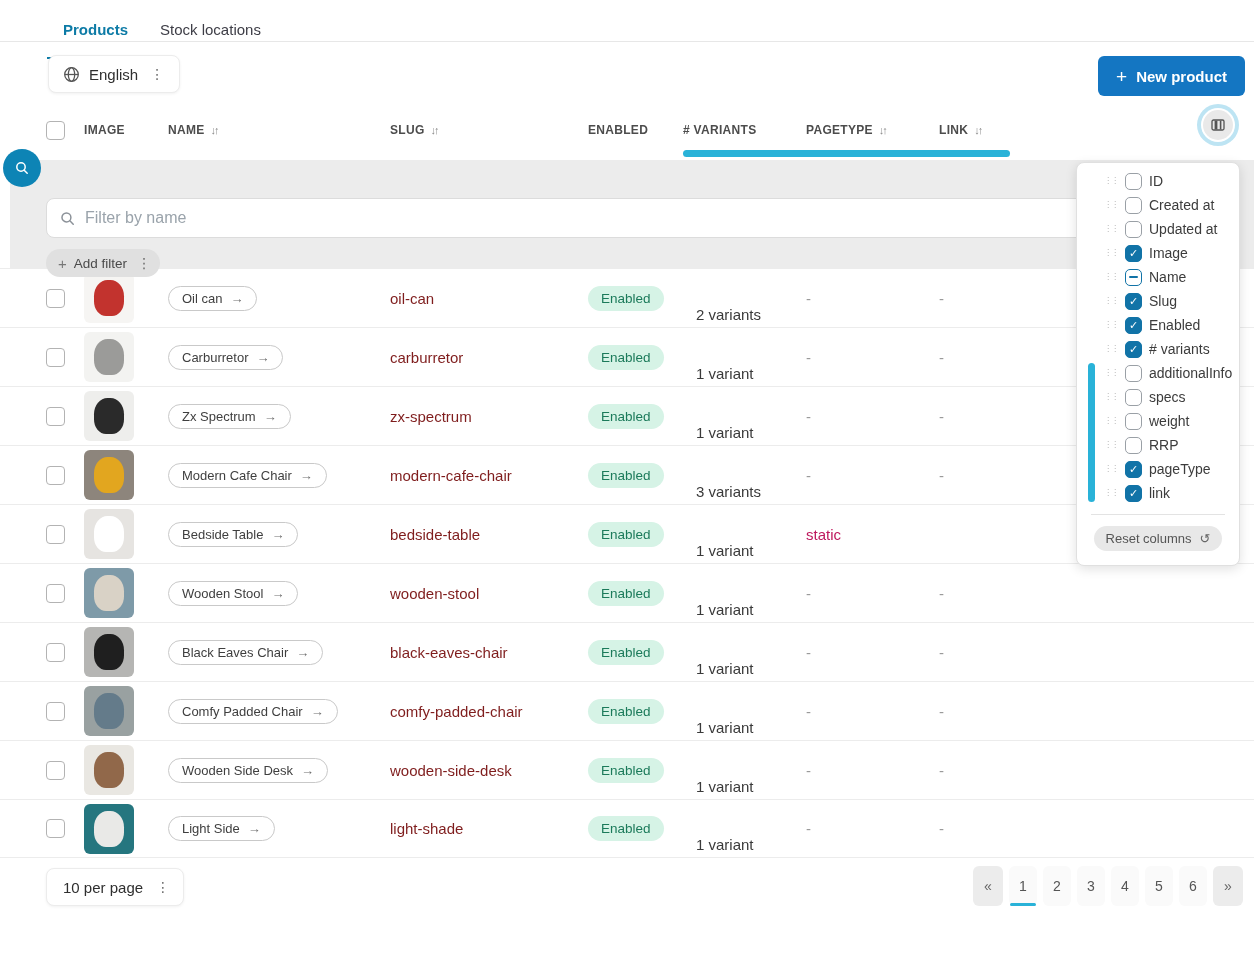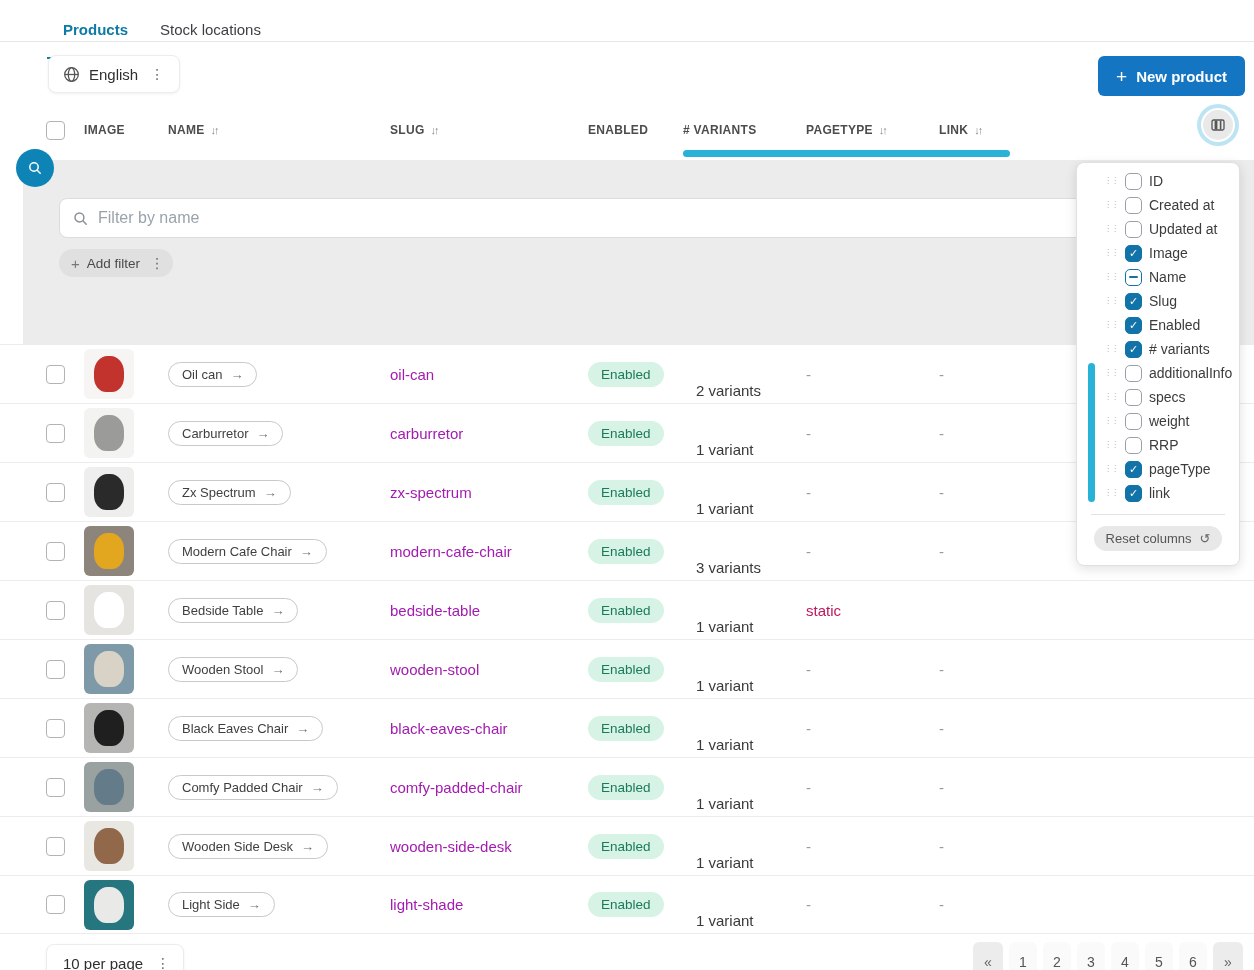--- a/index.html
+++ b/index.html
@@ -36,42 +36,42 @@
   .hlabel { font:700 12px "Liberation Sans",sans-serif; color:#4c4c4c; letter-spacing:.3px; }
   .sort { font-size:11px; color:#8a8a8a; letter-spacing:-2px; }
   .cb { width:19px; height:19px; border:1.6px solid #b3b3b3; border-radius:4px; background:#fff; cursor:pointer; }
   .teal-bar { position:absolute; left:683px; bottom:3px; width:327px; height:7px; border-radius:4px;
           background:var(--accent-cyan,#29b2d8); }
   .col-picker-btn { position:absolute; right:21px; top:10px; width:30px; height:30px; border-radius:50%;
           background:#e9e9e9; border:none; display:flex; align-items:center; justify-content:center;
           cursor:pointer; box-shadow:0 0 0 2px #ffffff,0 0 0 6px #bde4f3; }
 
   
-  .filter-panel { position:relative; margin-left:23px; height:184px; background:#ececec; border-radius:8px 0 0 0; }
+  .filter-panel { position:relative; margin-left:10px; height:108px; background:#ececec; border-radius:8px 0 0 0; }
   .search-toggle { position:absolute; left:-7px; top:-11px; width:38px; height:38px; border-radius:50%;
           border:none; background:var(--search-circle,#0d84b5); display:flex; align-items:center;
           justify-content:center; cursor:pointer; }
   .search-box { position:absolute; left:36px; right:22px; top:38px; height:40px; background:#fff;
           border:1px solid #dcdcdc; border-radius:8px; display:flex; align-items:center; padding:0 12px; gap:9px; }
   .search-box input { flex:1; border:none; outline:none; font:400 16px "Liberation Sans",sans-serif; color:#333; background:transparent; }
   .search-box input::placeholder { color:#9aa3ab; }
   .add-filter { position:absolute; left:36px; top:89px; height:28px; border:none; border-radius:14px;
           background:#e0e0e0; color:#4a4a4a; font:400 13.5px "Liberation Sans",sans-serif;
           display:flex; align-items:center; gap:7px; padding:0 6px 0 12px; cursor:pointer; }
   .add-filter .plus { color:#777; font-size:15px; }
 
   
   .row { height:59px; border-top:1px solid #ececec; background:#fff; }
   .rows .row:last-child { border-bottom:1px solid #ececec; }
   .thumb { width:50px; height:50px; border-radius:6px; overflow:hidden; cursor:pointer; }
   .thumb-shape { width:30px; height:36px; margin:7px auto 0; border-radius:45% 45% 40% 40%; }
   .name-pill { display:inline-flex; align-items:center; gap:8px; border:1px solid #c9c9c9; border-radius:14px;
           background:#fff; padding:4px 13px; font:400 13px "Liberation Sans",sans-serif; color:#3f3f3f; cursor:pointer; }
   .name-pill .arr { color:#6f6f6f; font-size:13px; }
-  .slug { font-size:15px; color:#a21caf; }
+  .slug { font-size:15px; color:#7f1d1d; }
   .badge { display:inline-block; background:var(--badge-bg,#d6f3e6); color:var(--badge-text,#1b7a5a);
           font:400 13.5px "Liberation Sans",sans-serif; padding:5px 13px; border-radius:14px; }
   .variants { font-size:15px; color:#3a3a3a; padding-left:13px;margin-top:32px; }
   .pagetype, .linkcell { font-size:15px; color:#be185d; }
   .dash { color:#9a9a9a; }
 
   
   .pagination { position:relative; height:70px; }
   .per-page { position:absolute; left:46px; top:10px; height:38px; display:flex; align-items:center; gap:10px;
           padding:0 10px 0 16px; background:#fff; border:1px solid #ececec; border-radius:8px;

